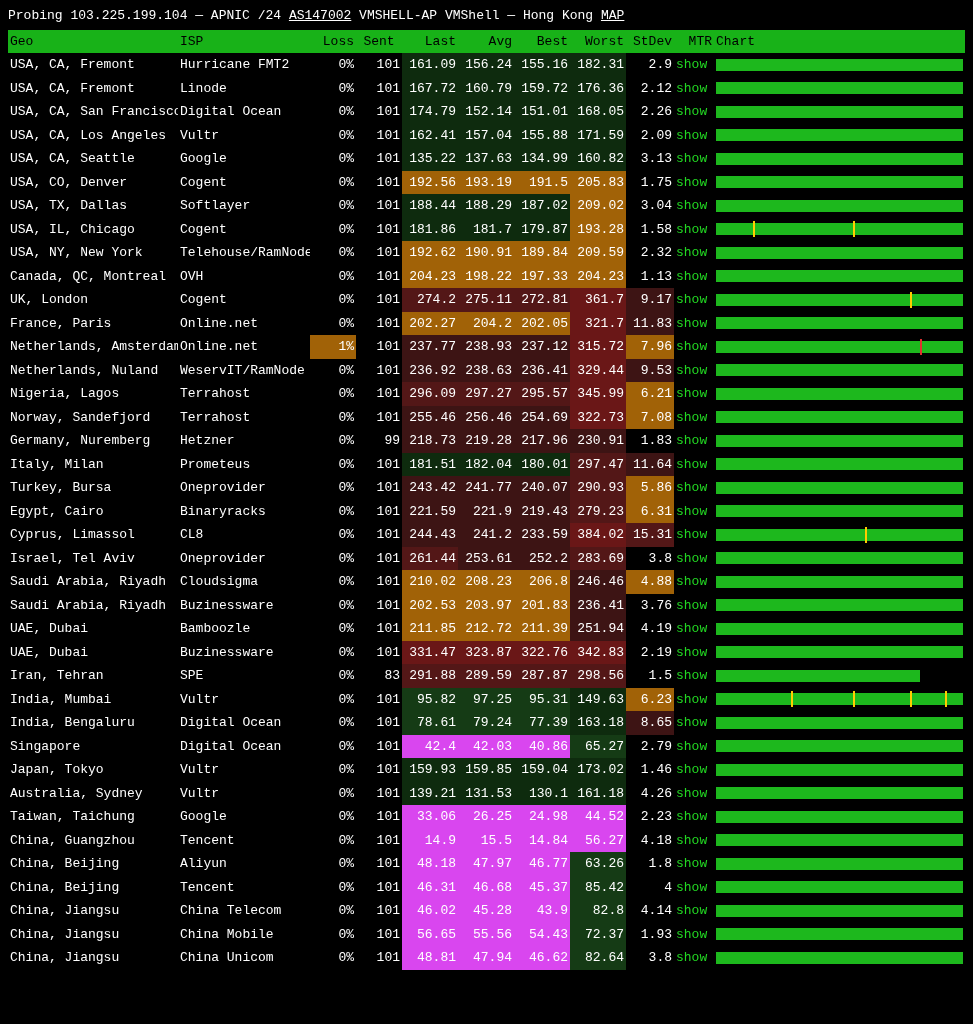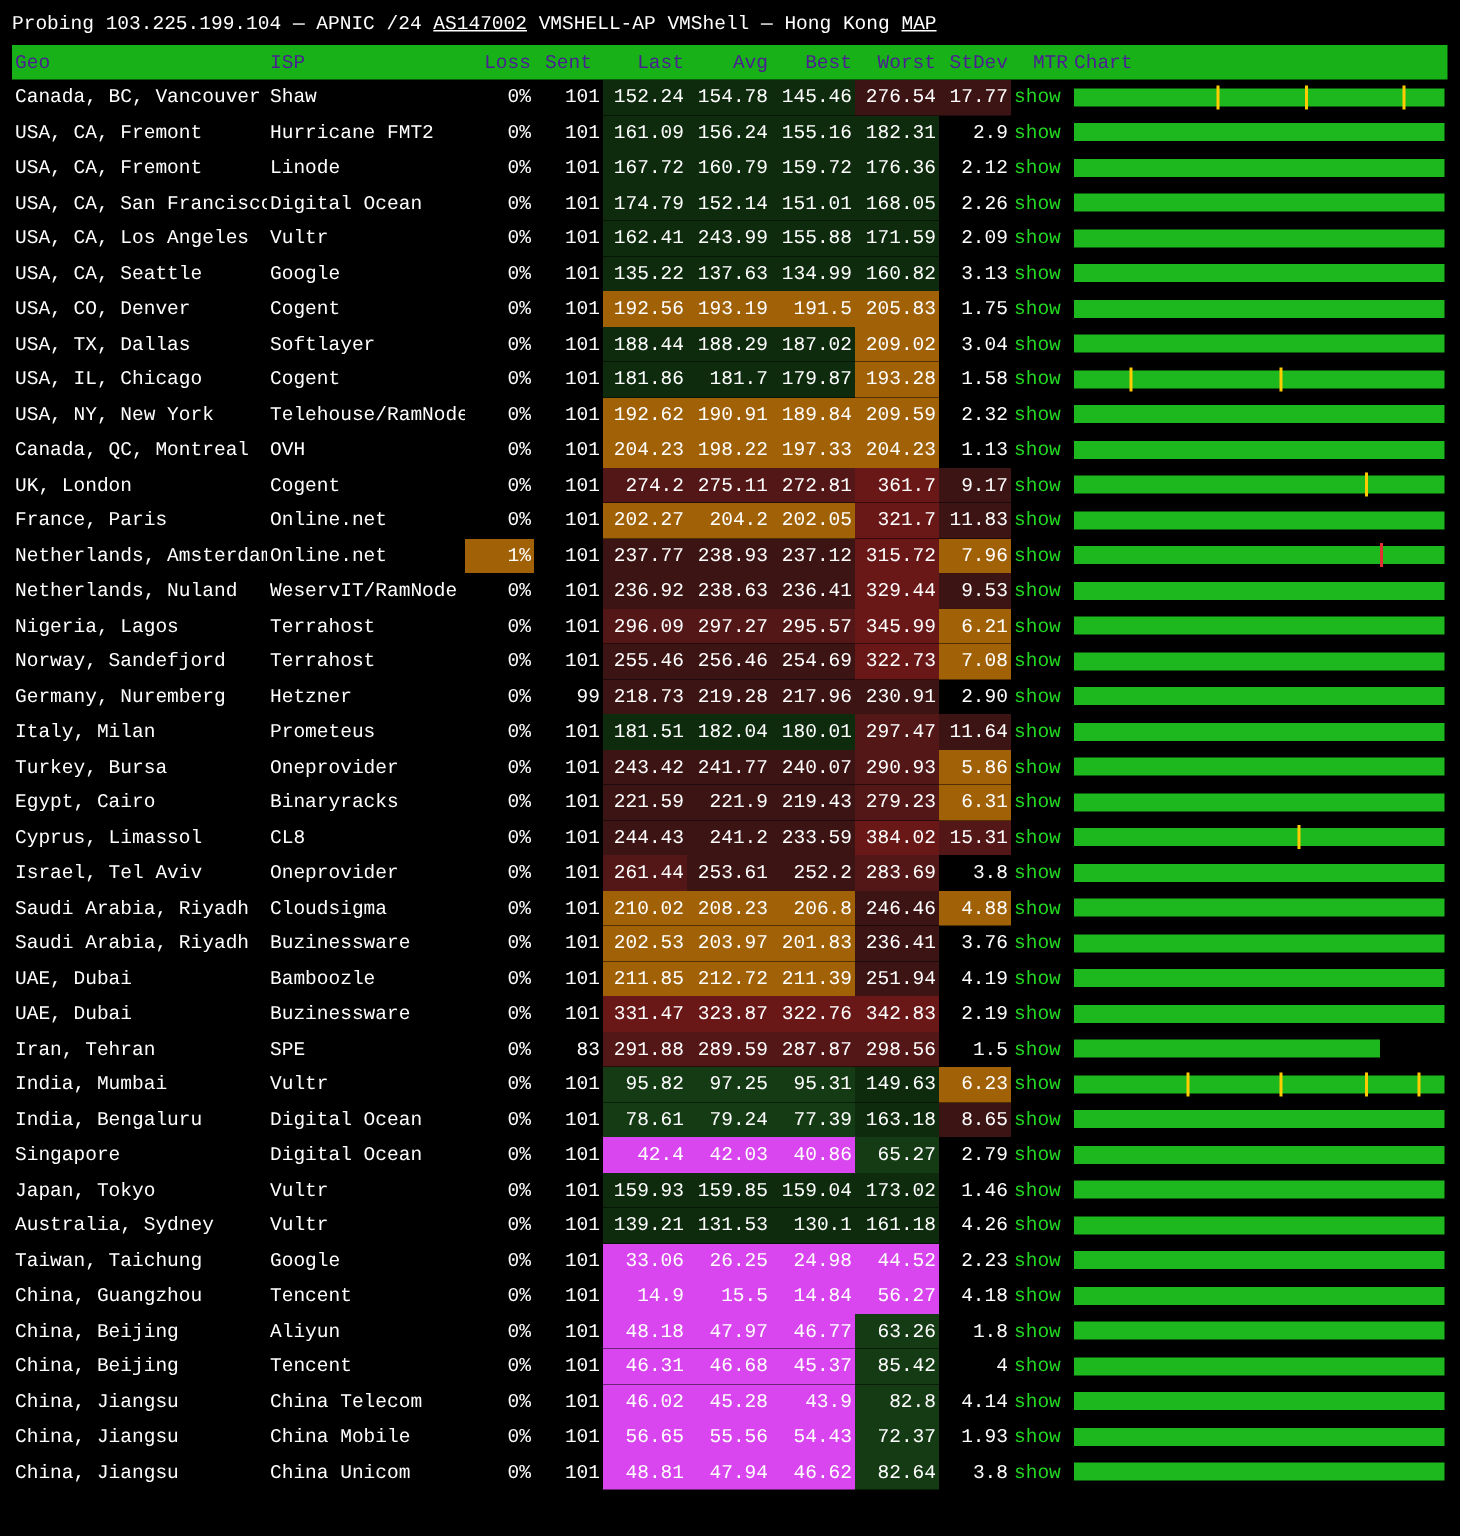--- a/index.html
+++ b/index.html
@@ -2,21 +2,21 @@
 <html><head>
 <meta charset="utf-8">
 <style>
   html,body{margin:0;padding:0;background:#000;color:#fff;font-family:"Menlo","Consolas","Liberation Mono",monospace;font-size:13px;line-height:1.5}
   .wrap{width:973px;background:#000;padding:6px 8px 8px 8px;box-sizing:border-box;position:relative}
   .probeline{color:#fff;margin-bottom:4px;white-space:nowrap}
   .probeline .u{text-decoration:underline}
   .probeline .map{text-decoration:underline;font-weight:normal}
   table{border-collapse:collapse;table-layout:fixed;width:100%}
   th,td{padding:2px 2px;text-align:left;font-weight:normal;white-space:nowrap;overflow:hidden}
-  thead th{background:#18b218;color:#4c1d95}
+  thead th{background:#18b218;color:#000000}
   .col-geo{width:170px}
   .col-isp{width:132px}
   .col-loss{width:46px;text-align:right}
   .col-sent{width:46px;text-align:center}
   .col-last{width:56px;text-align:right}
   .col-avg{width:56px;text-align:right}
   .col-best{width:56px;text-align:right}
   .col-worst{width:56px;text-align:right}
   .col-stdev{width:48px;text-align:right}
   .col-mtr{width:40px}
@@ -72,40 +72,20 @@
       <th class="col-avg">Avg</th>
       <th class="col-best">Best</th>
       <th class="col-worst">Worst</th>
       <th class="col-stdev">StDev</th>
       <th class="col-mtr">MTR</th>
       <th>Chart</th>
     </tr>
   </thead>
   <tbody id="tbody">
         <tr>
-          <td class="geo">Canada, BC, Vancouver</td>
-          <td class="isp">Shaw</td>
-          <td class="num">0%</td>
-          <td class="num">101</td>
-          <td class="num h1">152.24</td>
-          <td class="num h1">154.78</td>
-          <td class="num h1">145.46</td>
-          <td class="num h5">276.54</td>
-          <td class="num h5">17.77</td>
-          <td><span class="mtr">show</span></td>
-          <td class="chartcell">
-            <div class="bar">
-              <div class="fill" style="width: 99%;"></div>
-              <div class="spike" style="left: 38%;"></div>
-              <div class="spike" style="left: 62%;"></div>
-              <div class="spike" style="left: 88%;"></div>
-            </div>
-          </td>
-        </tr>
-        <tr>
           <td class="geo">USA, CA, Fremont</td>
           <td class="isp">Hurricane FMT2</td>
           <td class="num">0%</td>
           <td class="num">101</td>
           <td class="num h1">161.09</td>
           <td class="num h1">156.24</td>
           <td class="num h1">155.16</td>
           <td class="num h1">182.31</td>
           <td class="num h0">2.9</td>
           <td><span class="mtr">show</span></td>
@@ -148,21 +128,21 @@
               <div class="fill" style="width: 99%;"></div>
             </div>
           </td>
         </tr>
         <tr>
           <td class="geo">USA, CA, Los Angeles</td>
           <td class="isp">Vultr</td>
           <td class="num">0%</td>
           <td class="num">101</td>
           <td class="num h1">162.41</td>
-          <td class="num h1">243.99</td>
+          <td class="num h1">157.04</td>
           <td class="num h1">155.88</td>
           <td class="num h1">171.59</td>
           <td class="num h0">2.09</td>
           <td><span class="mtr">show</span></td>
           <td class="chartcell">
             <div class="bar">
               <div class="fill" style="width: 99%;"></div>
             </div>
           </td>
         </tr>
@@ -376,21 +356,21 @@
         </tr>
         <tr>
           <td class="geo">Germany, Nuremberg</td>
           <td class="isp">Hetzner</td>
           <td class="num">0%</td>
           <td class="num">99</td>
           <td class="num h5">218.73</td>
           <td class="num h5">219.28</td>
           <td class="num h5">217.96</td>
           <td class="num h5">230.91</td>
-          <td class="num h0">2.90</td>
+          <td class="num h0">1.83</td>
           <td><span class="mtr">show</span></td>
           <td class="chartcell">
             <div class="bar">
               <div class="fill" style="width: 99%;"></div>
             </div>
           </td>
         </tr>
         <tr>
           <td class="geo">Italy, Milan</td>
           <td class="isp">Prometeus</td>

